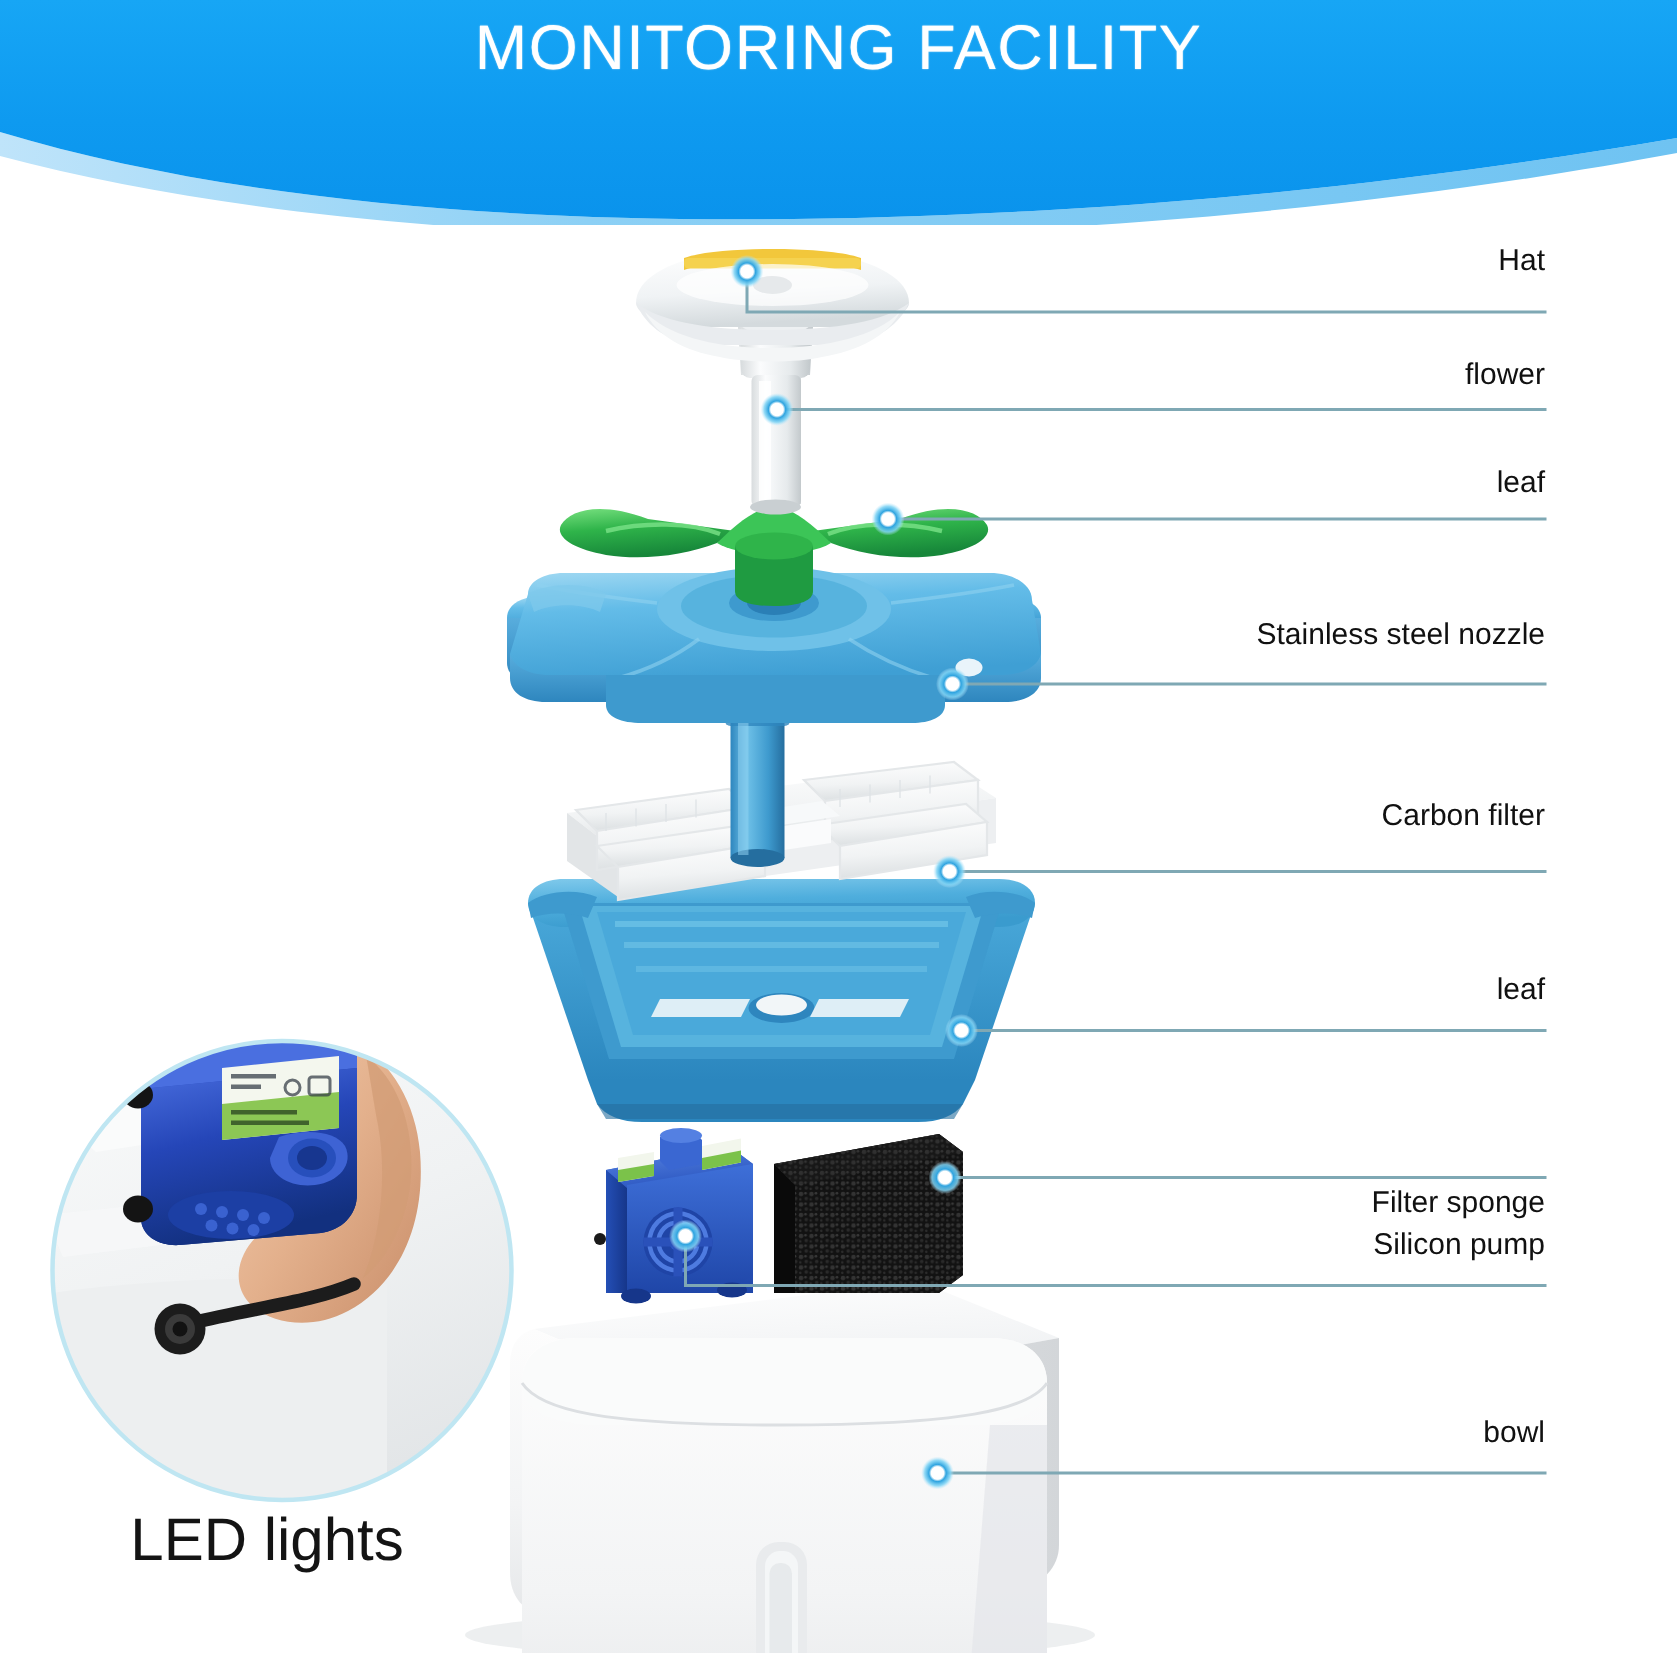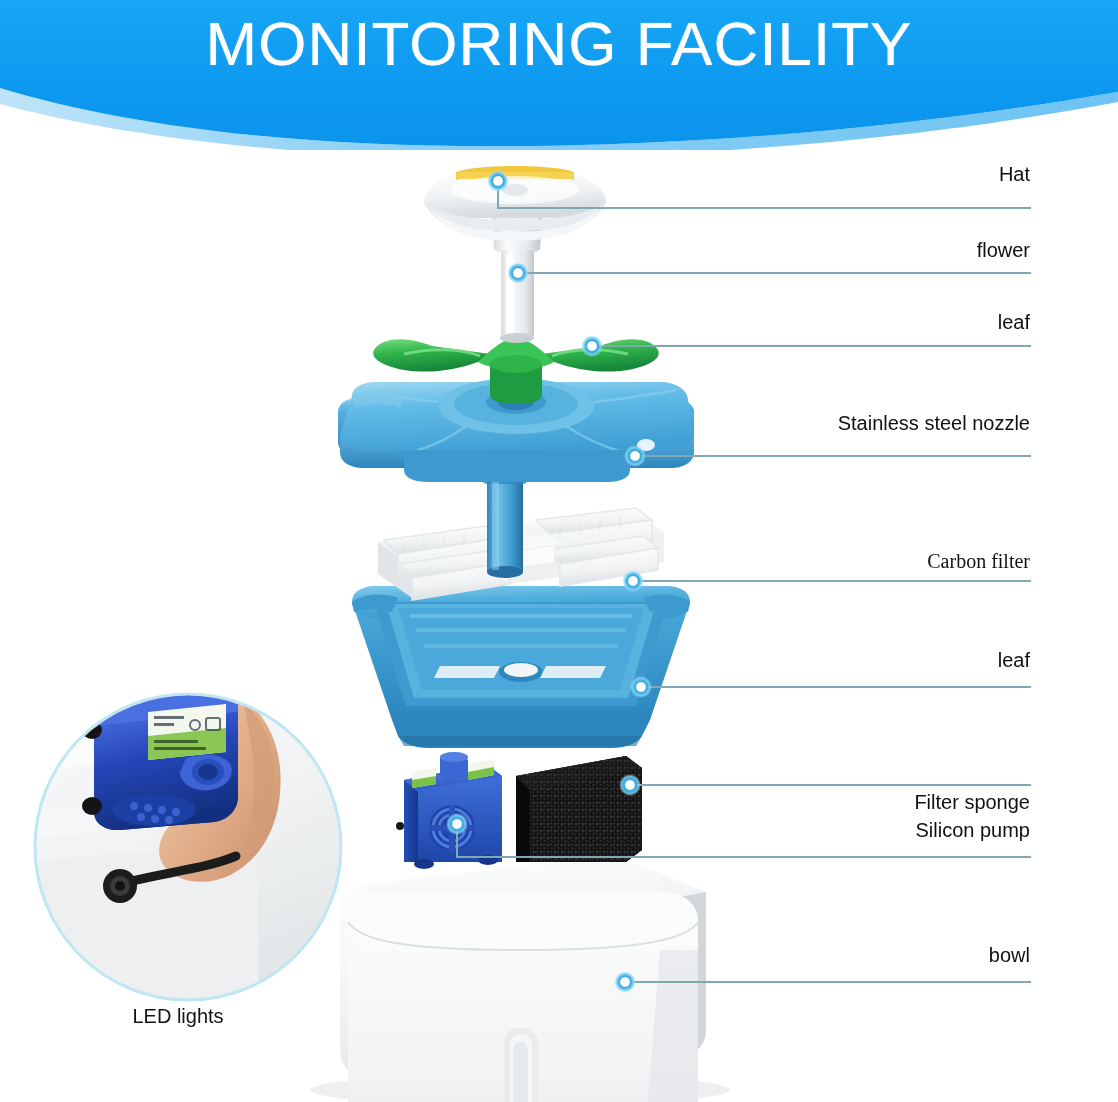--- a/index.html
+++ b/index.html
@@ -12,21 +12,21 @@
   }
   
   #banner{
     position:absolute;left:0;top:0;width:1118px;height:150px;
     overflow:hidden;
   }
   #banner svg{display:block;}
   #banner-title{
     position:absolute;left:0;top:8px;width:1118px;
     text-align:center;
-    font-size:62px;
+    font-size:42px;
     letter-spacing:1px;
     font-weight:400;
     color:#ffffff;
     text-shadow:0 0 1px rgba(255,255,255,.8);
     font-family:"Liberation Sans", sans-serif;
     pointer-events:none;
   }
   
   #stage{
     position:absolute;left:0;top:150px;width:1118px;height:952px;
@@ -40,21 +40,21 @@
     font-size:20px;
     font-family:"Liberation Sans", sans-serif;
     white-space:nowrap;
     line-height:1;
   }
   
   #led-caption{
     position:absolute;
     left:28px;top:855px;width:300px;
     text-align:center;
-    font-size:20px;
+    font-size:40px;
     color:#141414;
     font-family:"Liberation Sans", sans-serif;
   }
 </style>
 </head>
 <body>
 
 <div id="banner">
   <svg width="1118" height="150" viewBox="0 0 1118 150" xmlns="http://www.w3.org/2000/svg">
     <defs>
@@ -502,20 +502,20 @@
       <circle cx="630" cy="635" r="11" fill="url(#gDot)"></circle>
       <circle cx="457" cy="674" r="11" fill="url(#gDot)"></circle>
       <circle cx="625" cy="832" r="11" fill="url(#gDot)"></circle>
     </g>
   </svg>
 
   <div class="callout-label" style="left:830px;top:14px;width:200px;">Hat</div>
   <div class="callout-label" style="left:790px;top:90px;width:240px;">flower</div>
   <div class="callout-label" style="left:650px;top:263px;width:380px;">Stainless steel nozzle</div>
   <div class="callout-label" style="left:830px;top:162px;width:200px;">leaf</div>
-  <div class="callout-label" style="left:710px;top:401px;width:320px;font-family:Liberation Serif, serif;">Carbon filter</div>
+  <div class="callout-label" style="left:710px;top:384px;width:320px;">Carbon filter</div>
   <div class="callout-label" style="left:820px;top:500px;width:210px;">leaf</div>
   <div class="callout-label" style="left:720px;top:595px;width:310px;margin-top:47px;">Filter sponge</div>
   <div class="callout-label" style="left:720px;top:670px;width:310px;">Silicon pump</div>
   <div class="callout-label" style="left:830px;top:795px;width:200px;">bowl</div>
 
   <div id="led-caption">LED lights</div>
 </div>
 
 </body></html>

